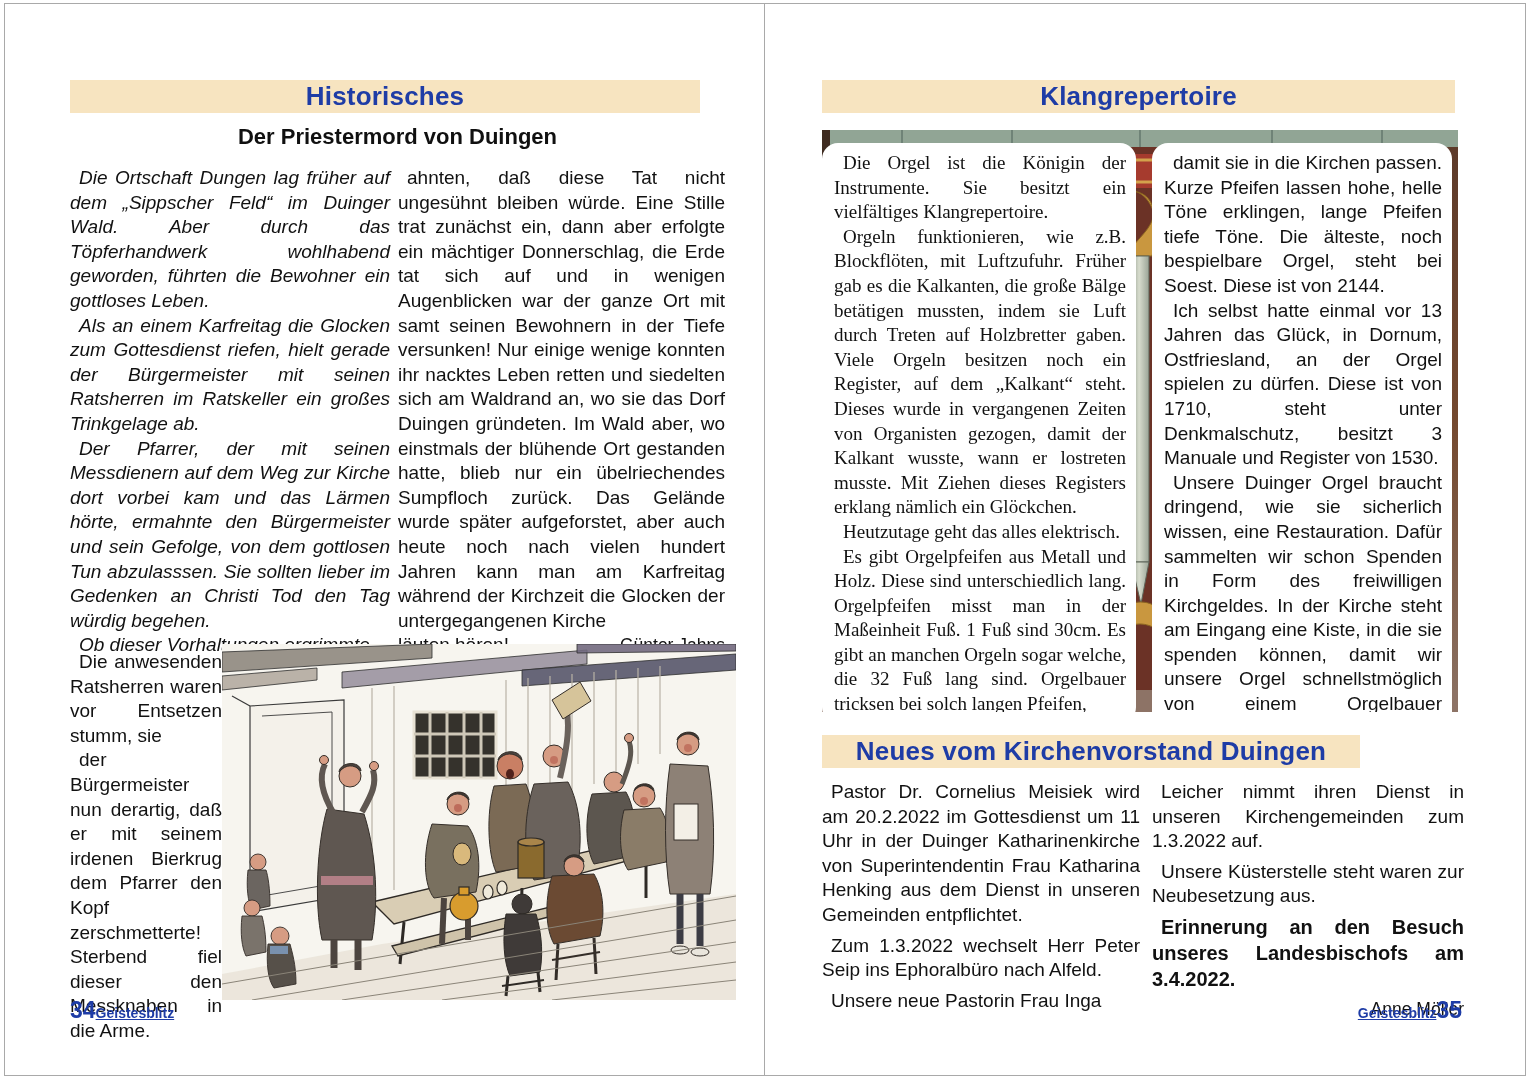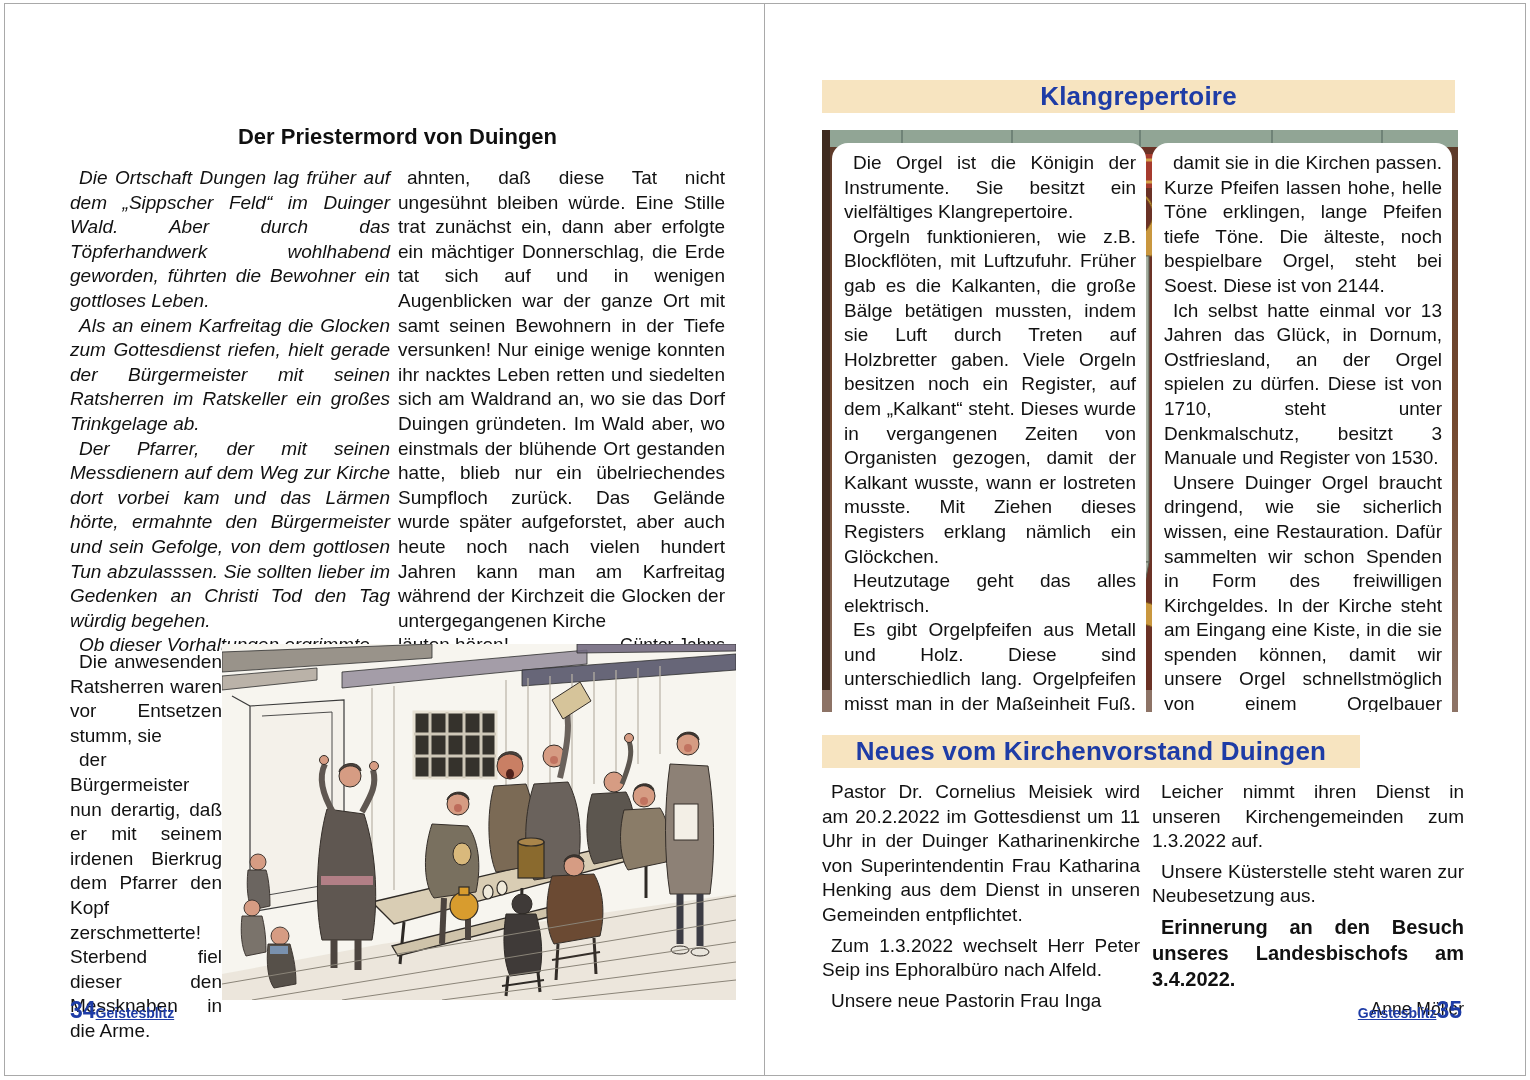--- a/index.html
+++ b/index.html
@@ -34,20 +34,23 @@
   .footer .num{font-size:23px;}
   .footer .brand{font-size:14px;text-decoration:underline;}
 </style>
 </head>
 <body>
 
 <div class="sheet">
   <div class="page-border"></div>
   <div class="page-divider"></div>
 
+  <div class="band" style="left:70px;top:80px;width:630px;">
+    <span>Historisches</span>
+  </div>
 
   <div class="article-title" style="left:70px;top:124px;width:655px;">Der Priestermord von Duingen</div>
 
   <div class="txtblock" style="left:70px;top:166px;width:320px;font-style:italic;">
     <p class="body">Die Ortschaft Dungen lag früher auf dem „Sippscher Feld“ im Duinger Wald. Aber durch das Töpferhandwerk wohlhabend geworden, führten die Bewohner ein gottloses Leben.</p>
     <p class="body">Als an einem Karfreitag die Glocken zum Gottesdienst riefen, hielt gerade der Bürgermeister mit seinen Ratsherren im Ratskeller ein großes Trinkgelage ab.</p>
     <p class="body">Der Pfarrer, der mit seinen Messdienern auf dem Weg zur Kirche dort vorbei kam und das Lärmen hörte, ermahnte den Bürgermeister und sein Gefolge, von dem gottlosen Tun abzulasssen. Sie sollten lieber im Gedenken an Christi Tod den Tag würdig begehen.</p>
     <p class="body">Ob dieser Vorhaltungen ergrimmte</p>
   </div>
 
@@ -276,21 +279,21 @@
       <g fill="#d4aa55" stroke="#8a6420" stroke-width="0.8">
         <circle cx="22" cy="570" r="6"></circle>
           <circle cx="44" cy="574" r="5"></circle>
           <rect x="58" y="564" width="14" height="12" rx="3"></rect>
         <circle cx="88" cy="571" r="6"></circle>
           <rect x="100" y="566" width="10" height="10" rx="2"></rect>
       </g>
       <rect x="110" y="562" width="80" height="18" fill="#b9b2a8" opacity="0.7"></rect>
     </svg>
 
-    <div class="white-box box-pad" style="left:10px;top:13px;width:292px;min-height:540px;">
+    <div class="white-box box-pad" style="left:0;top:13px;width:292px;min-height:540px;font-family:Liberation Serif, serif;">
       <p class="body">Die Orgel ist die Königin der Instrumente. Sie besitzt ein vielfältiges Klangrepertoire.</p>
       <p class="body">Orgeln funktionieren, wie z.B. Blockflöten, mit Luftzufuhr. Früher gab es die Kalkanten, die große Bälge betätigen mussten, indem sie Luft durch Treten auf Holzbretter gaben. Viele Orgeln besitzen noch ein Register, auf dem „Kalkant“ steht. Dieses wurde in vergangenen Zeiten von Organisten gezogen, damit der Kalkant wusste, wann er lostreten musste. Mit Ziehen dieses Registers erklang nämlich ein Glöckchen.</p>
       <p class="body">Heutzutage geht das alles elektrisch.</p>
       <p class="body">Es gibt Orgelpfeifen aus Metall und Holz. Diese sind unterschiedlich lang. Orgelpfeifen misst man in der Maßeinheit Fuß. 1 Fuß sind 30cm. Es gibt an manchen Orgeln sogar welche, die 32 Fuß lang sind. Orgelbauer tricksen bei solch langen Pfeifen,</p>
     </div>
 
     <div class="white-box box-pad" style="left:330px;top:13px;width:278px;min-height:526px;">
       <p class="body">damit sie in die Kirchen passen. Kurze Pfeifen lassen hohe, helle Töne erklingen, lange Pfeifen tiefe Töne. Die älteste, noch bespielbare Orgel, steht bei Soest. Diese ist von 2144.</p>
       <p class="body">Ich selbst hatte einmal vor 13 Jahren das Glück, in Dornum, Ostfriesland, an der Orgel spielen zu dürfen. Diese ist von 1710, steht unter Denkmalschutz, besitzt 3 Manuale und Register von 1530.</p>
       <p class="body">Unsere Duinger Orgel braucht dringend, wie sie sicherlich wissen, eine Restauration. Dafür sammelten wir schon Spenden in Form des freiwilligen Kirchgeldes. In der Kirche steht am Eingang eine Kiste, in die sie spenden können, damit wir unsere Orgel schnellstmöglich von einem Orgelbauer restaurieren lassen.</p>

